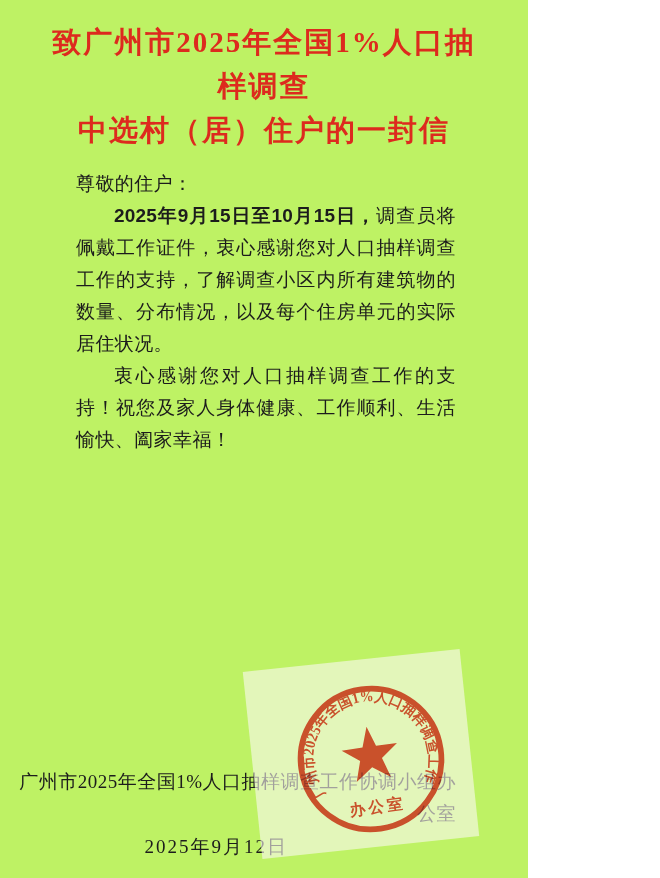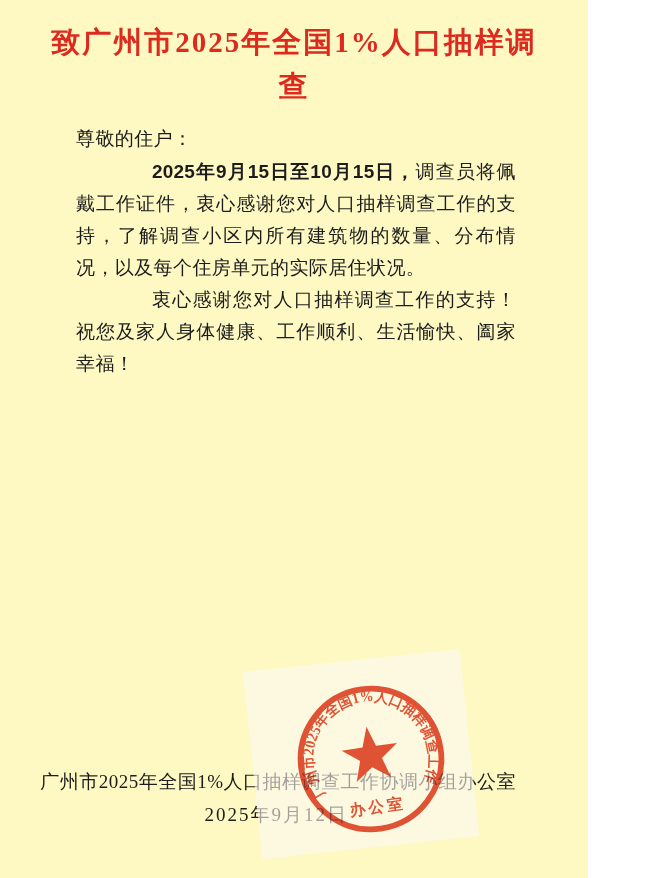--- a/index.html
+++ b/index.html
@@ -1,20 +1,20 @@
 <!DOCTYPE html>
 <html><head>
 <meta charset="utf-8">
 <style>
   html, body { margin: 0; padding: 0; background: #ffffff; }
   .page {
     position: relative;
-    width: 588px;
+    width: 528px;
     height: 878px;
-    background: #fef9c3;
+    background: #bef264;
     overflow: hidden;
     font-family: "Liberation Serif", "DejaVu Serif", serif;
     color: #1c1c1c;
   }
   .title {
     margin: 0;
     padding: 20px 40px 0 40px;
     text-align: center;
     color: #dd2a1e;
     font-size: 29px;
@@ -24,27 +24,26 @@
   }
   .title-line { display: block; }
   .body-text {
     padding: 16px 72px 0 76px;
     font-size: 19px;
     line-height: 32px;
     letter-spacing: 0.4px;
     text-align: justify;
     text-justify: inter-character;
   }
-  .salutation { margin: 0; font-family: Liberation Mono, monospace; }
+  .salutation { margin: 0; }
   .para { margin: 0; text-indent: 38px; }
   .date-bold {
     font-family: "Liberation Sans", "DejaVu Sans", sans-serif;
     font-weight: 700;
     letter-spacing: 0.2px;
-    margin-left: 38px;
   }
   .signature-block {
     position: absolute;
     top: 766px;
     right: 72px;
     z-index: 1;
     text-align: right;
     font-size: 19px;
     line-height: 32px;
     letter-spacing: 0.5px;
@@ -83,20 +82,21 @@
     font-weight: 600;
   }
 </style>
 </head>
 <body>
 
 <div class="page">
 
   <h1 class="title">
     <span class="title-line">致广州市2025年全国1%人口抽样调查</span>
+    <span class="title-line">中选村（居）住户的一封信</span>
   </h1>
 
   <div class="body-text">
     <p class="salutation">尊敬的住户：</p>
     <p class="para"><span class="date-bold">2025年9月15日至10月15日，</span><span>调查员将佩戴工作证件，衷心感谢您对人口抽样调查工作的支持，了解调查小区内所有建筑物的数量、分布情况，以及每个住房单元的实际居住状况。</span></p>
     <p class="para"><span class="date-bold"></span><span>衷心感谢您对人口抽样调查工作的支持！祝您及家人身体健康、工作顺利、生活愉快、阖家幸福！</span></p>
   </div>
 
   <div class="signature-block">
     <div>广州市2025年全国1%人口抽样调查工作协调小组办公室</div>

